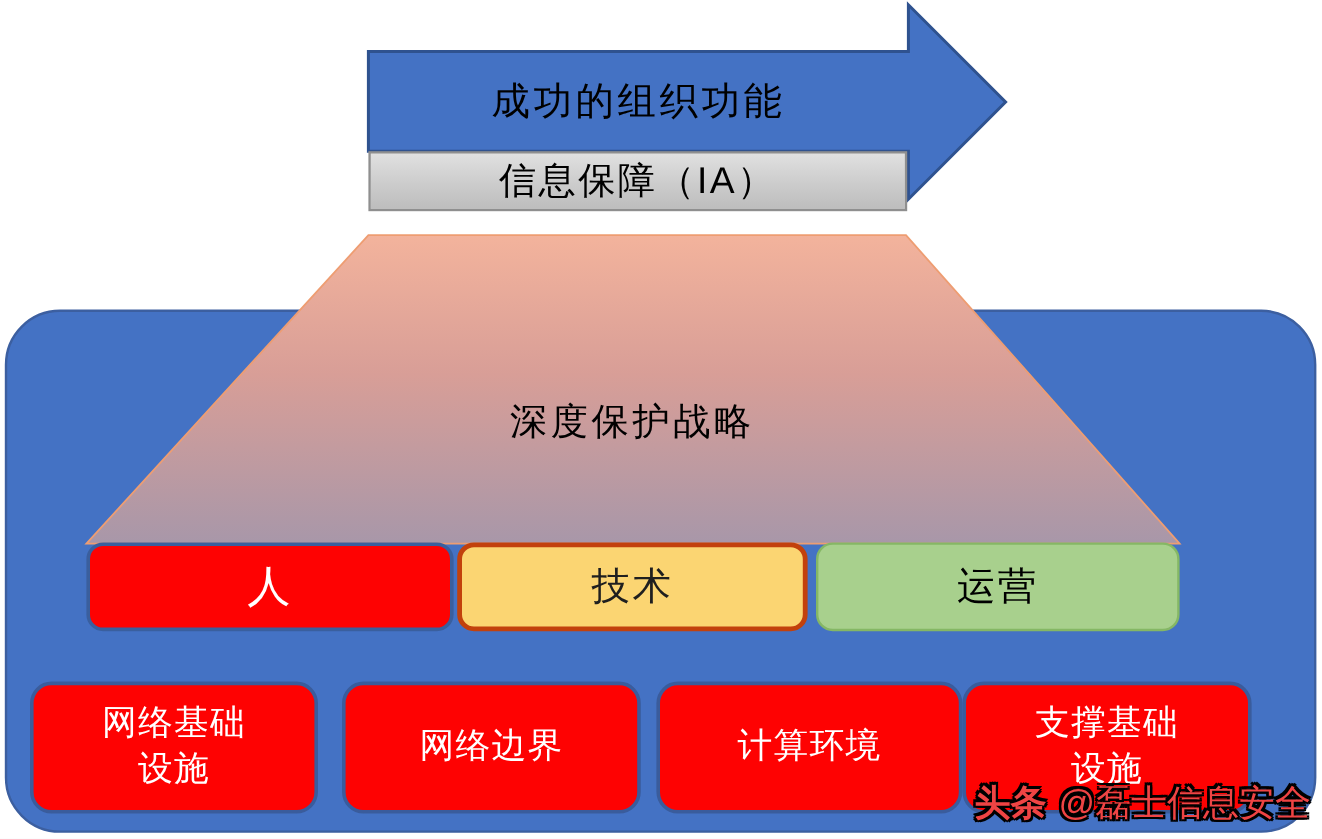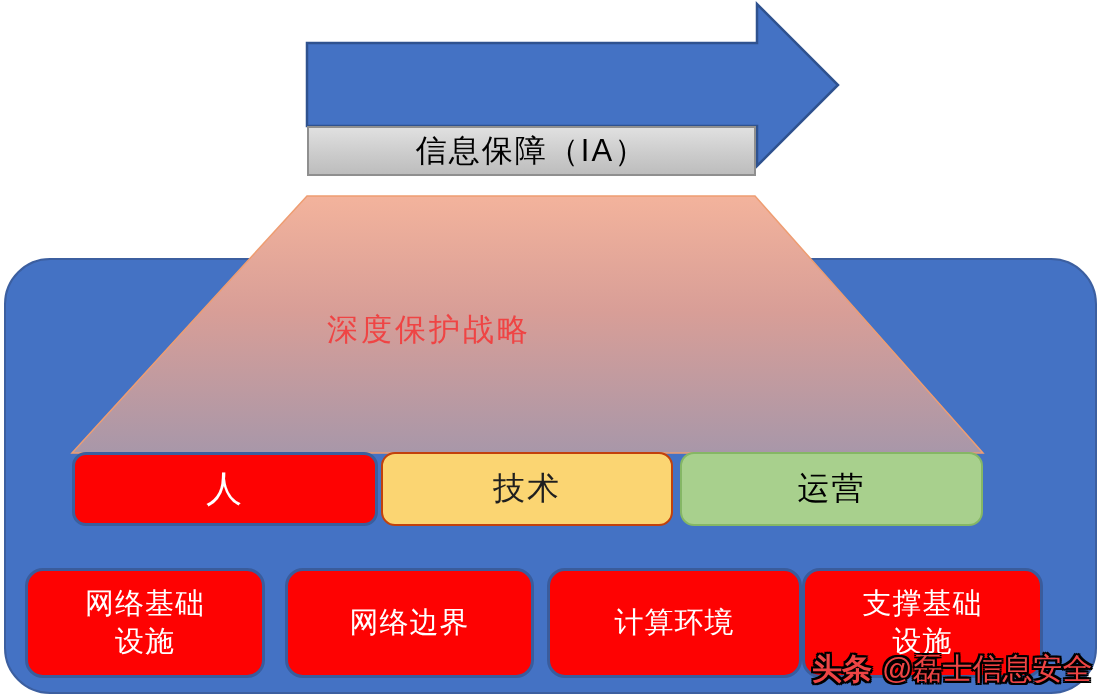--- a/index.html
+++ b/index.html
@@ -19,30 +19,30 @@
     background:linear-gradient(180deg,#e0e0e0 0%,#cccccc 55%,#bdbdbd 100%);
     border:2px solid #8f8f8f;box-sizing:border-box;
     display:flex;align-items:center;justify-content:center;
     font-size:31px;color:#000;letter-spacing:2px;font-weight:500;
   }
   .panel{
     position:absolute;left:4px;top:258px;width:1093px;height:436px;
     background:#4472C4;border:2px solid #3c5fa0;border-radius:46px;box-sizing:border-box;
   }
   .strategy-label{
-    position:absolute;left:327px;top:309px;width:400px;text-align:left;
-    font-size:31px;color:#ef4444;letter-spacing:3px;font-weight:500;
+    position:absolute;left:327px;top:331px;width:400px;text-align:center;
+    font-size:31px;color:#000000;letter-spacing:3px;font-weight:500;
   }
   .layer{
     position:absolute;top:452px;height:74px;box-sizing:border-box;
     display:flex;align-items:center;justify-content:center;
     border-radius:14px;letter-spacing:2px;font-weight:500;
   }
   .layer-people{left:72px;width:306px;background:#FE0202;border:3px solid #3a5f9e;color:#ffffff;font-size:36px;}
-  .layer-tech{left:381px;width:292px;background:#FBD572;border:2px solid #c2410c;color:#1f1f1f;font-size:32px;}
+  .layer-tech{left:381px;width:292px;background:#FBD572;border:4px solid #c2410c;color:#1f1f1f;font-size:32px;}
   .layer-ops{left:680px;width:303px;background:#A8D08D;border:2px solid #85B765;color:#000000;font-size:32px;}
 
   .foundation{
     position:absolute;top:568px;height:110px;box-sizing:border-box;
     background:#FE0202;border:3px solid #3a5c9c;border-radius:18px;
     color:#ffffff;font-size:29px;line-height:1.3;letter-spacing:1px;
     display:flex;align-items:center;justify-content:center;
     text-align:center;white-space:pre-line;font-weight:500;
   }
   .f1{left:25px;width:240px;}
@@ -72,20 +72,21 @@
         <stop offset="45%" stop-color="#D89E97"></stop>
         <stop offset="100%" stop-color="#A897A9"></stop>
       </linearGradient>
     </defs>
     <polygon points="307,196 755,196 983,453 72,453" fill="url(#trapGrad)" stroke="#EE9D72" stroke-width="1.5"></polygon>
   </svg>
 
   <svg class="shape" width="900" height="200" viewBox="0 0 900 200">
     <polygon points="307,43 757,43 757,4 838,85 757,166 757,126 307,126" fill="#4472C4" stroke="#2F528F" stroke-width="2.5"></polygon>
   </svg>
+  <div class="arrow-label">成功的组织功能</div>
 
   <div class="ia-bar">
     <span>信息保障（IA）</span>
   </div>
 
   <div class="strategy-label">深度保护战略</div>
 
   <div class="layer layer-people">
     <span>人</span>
   </div>

